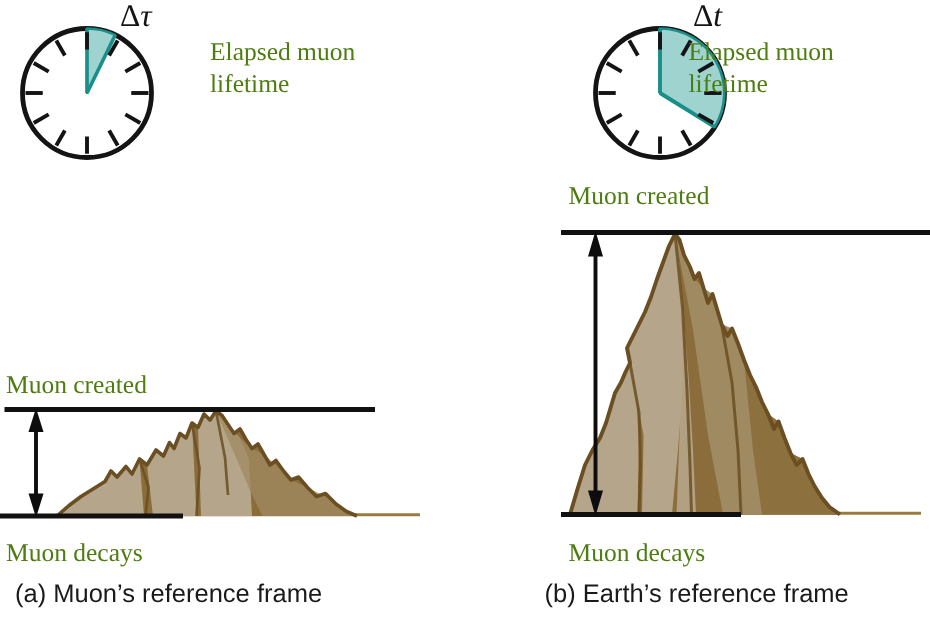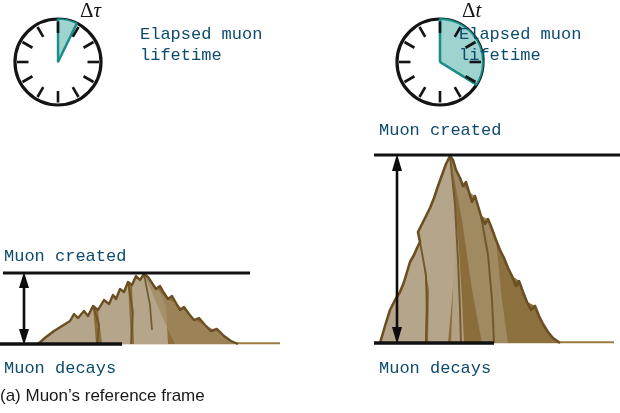--- a/index.html
+++ b/index.html
@@ -28,24 +28,24 @@
     position: absolute;
     top: 0;
     left: 0;
     width: 310px;
     height: 413px;
     overflow: visible;
   }
 
   .label {
     position: absolute;
-    font-family: Liberation Mono, monospace;
+    font-family: Liberation Serif, serif;
     font-size: 17px;
     line-height: 21px;
-    color: #0c4a6e;
+    color: #4d7c0f;
     white-space: pre-line;
     letter-spacing: 0px;
   }
   .caption {
     position: absolute;
     font-family: "Liberation Sans", sans-serif;
     font-size: 17px;
     color: #1a1a1a;
     white-space: nowrap;
   }
@@ -56,21 +56,21 @@
     font-style: italic;
     color: #141414;
     white-space: nowrap;
   }
   .delta-label .up { font-style: normal; }
 
   
   #elapsed-a { left: 140px; top: 24px; }
   #created-a { left: 4px;  top: 246px; }
   #decays-a  { left: 4px;  top: 358px; }
-  #caption-a { left: 0; top: 386px; }
+  #caption-a { left: 10px; top: 386px; }
   #delta-tau { left: 80px; top: -2px; }
 
   
   #elapsed-b { left: 137px; top: 24px; }
   #created-b { left: 57px;  top: 120px; }
   #decays-b  { left: 57px;  top: 358px; }
   #caption-b { left: 41px;  top: 386px; }
   #delta-t   { left: 140px; top: -2px; }
 </style>
 </head>
@@ -242,13 +242,14 @@
   </svg>
 
   <div class="delta-label" id="delta-t">
     <span class="up">Δ</span><span>t</span>
   </div>
 
   <div class="label" id="elapsed-b">Elapsed muon
 lifetime</div>
   <div class="label" id="created-b">Muon created</div>
   <div class="label" id="decays-b">Muon decays</div>
+  <div class="caption" id="caption-b">(b) Earth’s reference frame</div>
 </div>
 
 </body></html>

